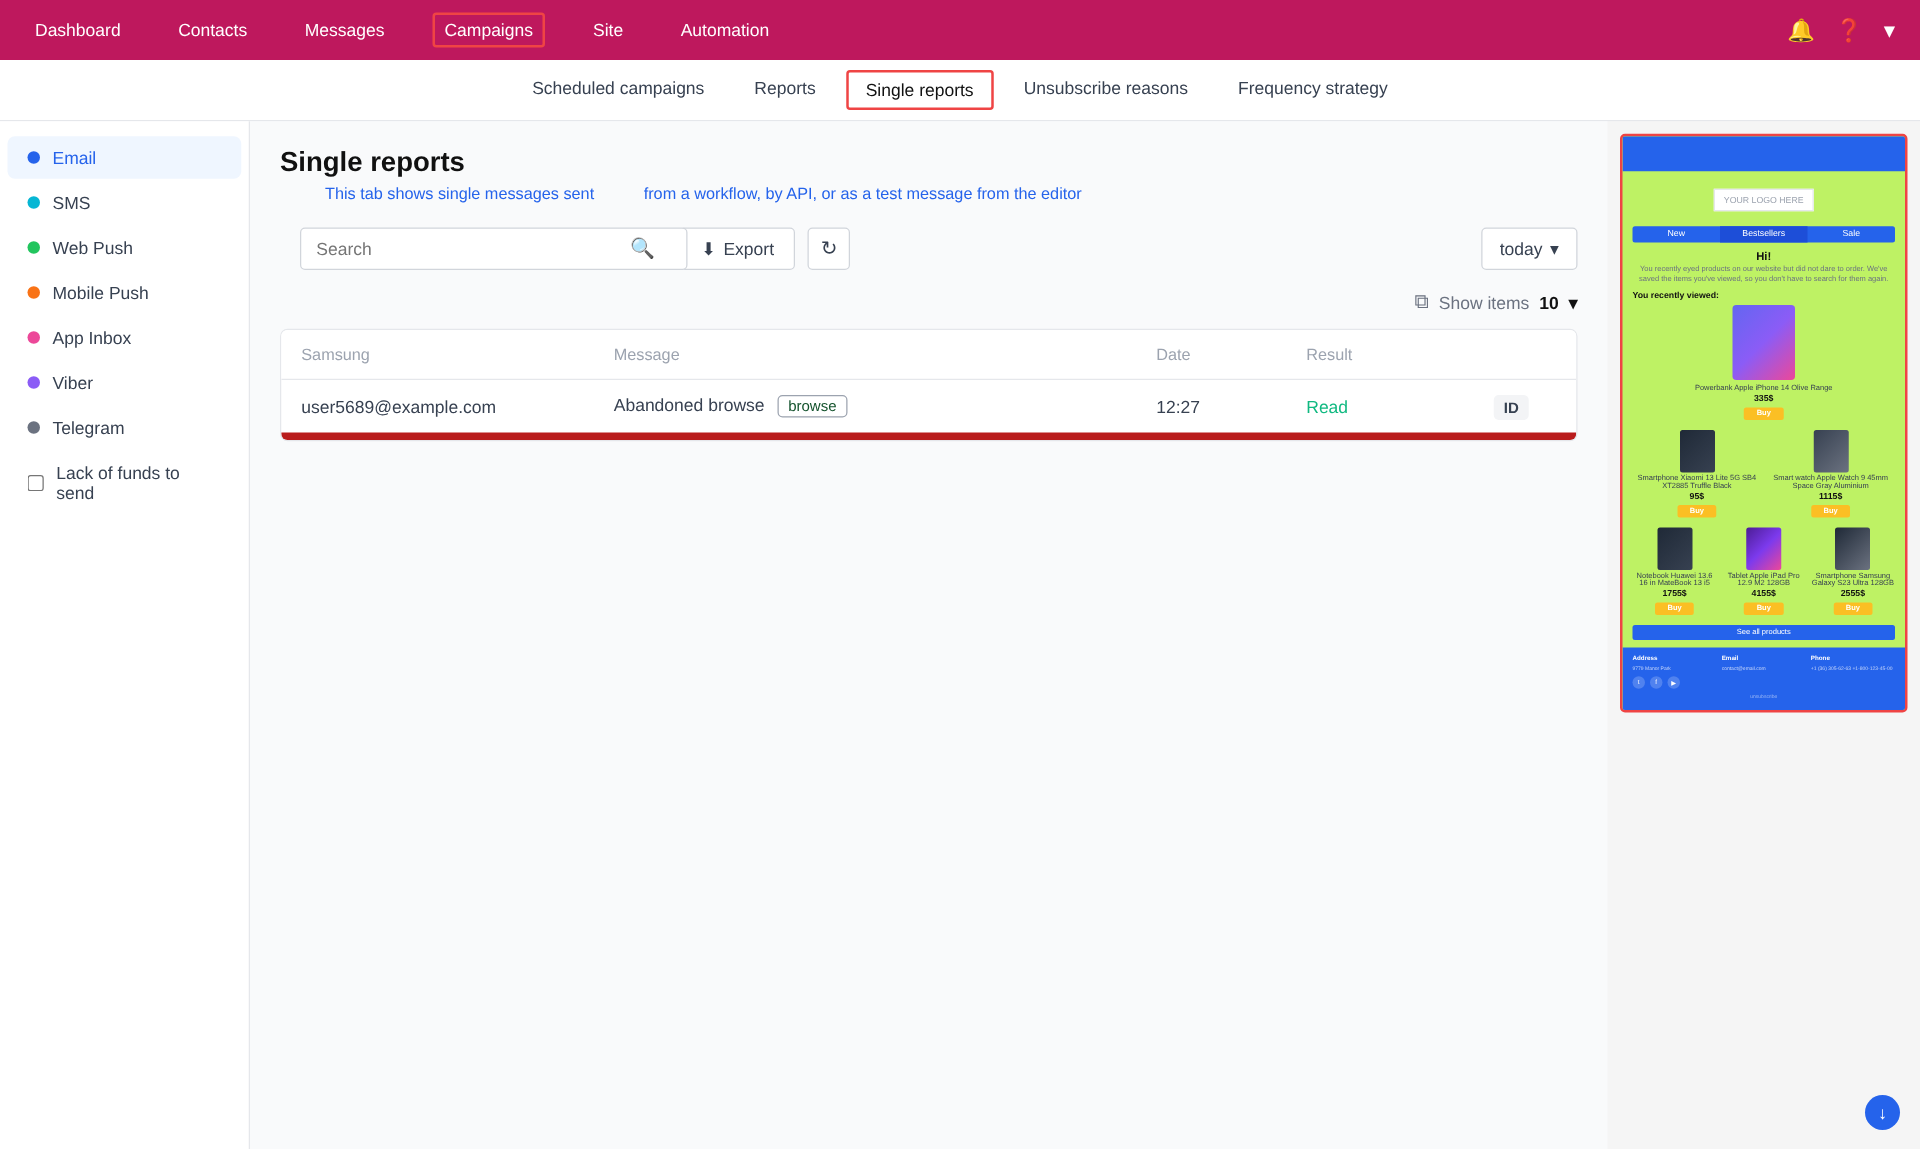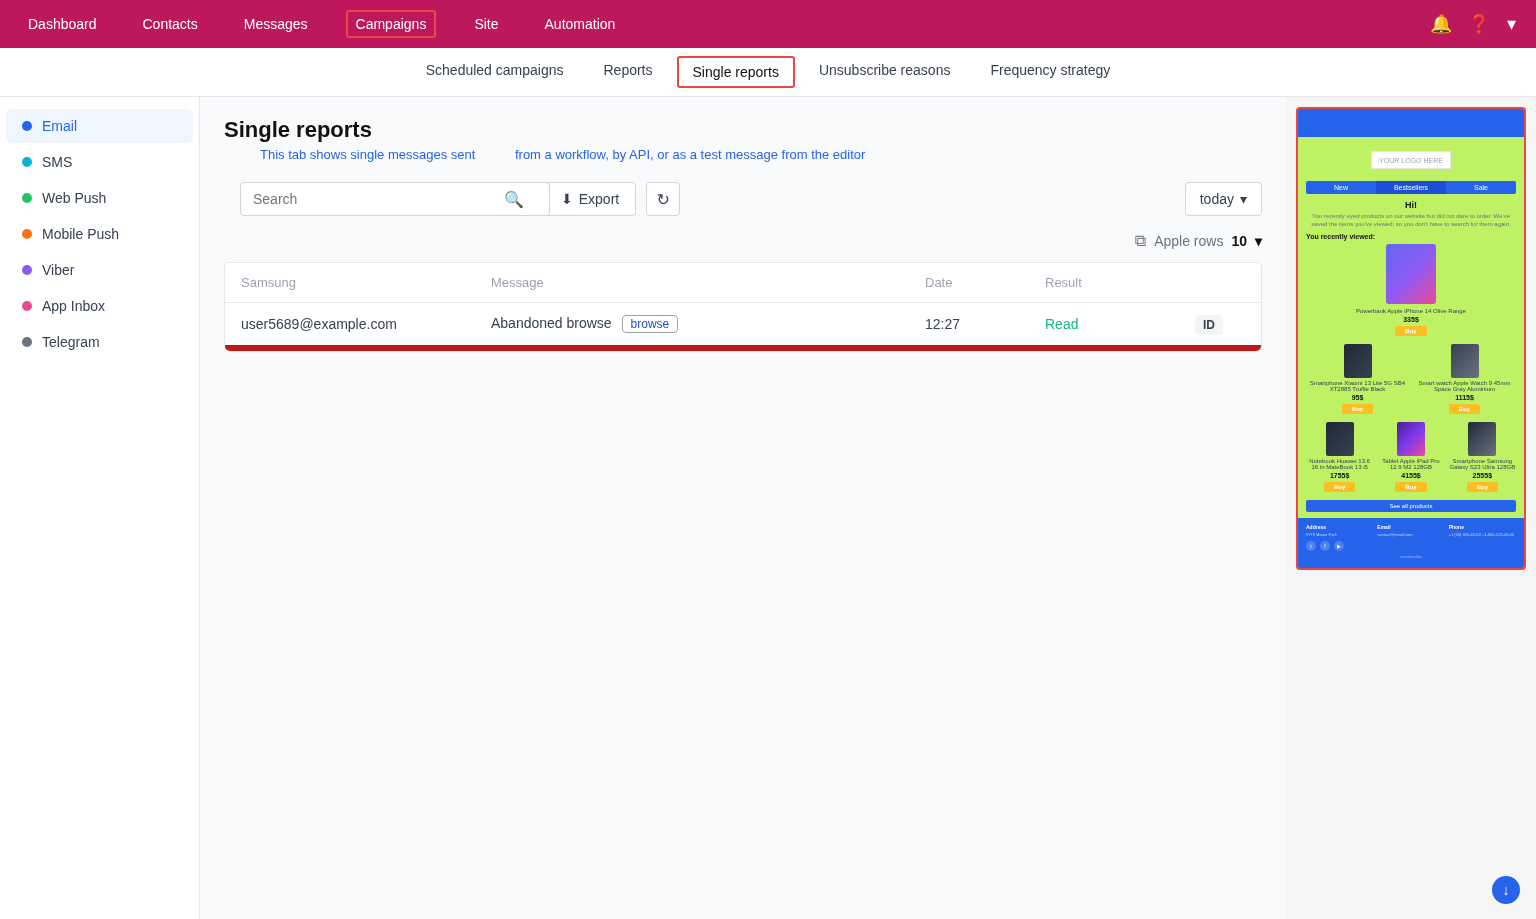--- a/index.html
+++ b/index.html
@@ -249,21 +249,21 @@
       border-bottom: 6px solid #b91c1c;
       align-items: center;
     }
     .table-cell { font-size: 14px; color: #374151; }
     .message-tag {
       display: inline-block;
       border: 1px solid #9ca3af;
       border-radius: 4px;
       padding: 1px 8px;
       font-size: 12px;
-      color: #1d4ed8;
+      color: #14532d;
       margin-left: 6px;
     }
     .result-read { color: #10b981; font-weight: 500; }
     .id-badge {
       background: #f3f4f6;
       border-radius: 4px;
       padding: 3px 8px;
       font-size: 12px;
       color: #374151;
       font-weight: 600;
@@ -511,30 +511,34 @@
     </div>
     <div class="sidebar-item">
       <span class="sidebar-dot" style="background:#22c55e;"></span>
       <span>Web Push</span>
     </div>
     <div class="sidebar-item">
       <span class="sidebar-dot" style="background:#f97316;"></span>
       <span>Mobile Push</span>
     </div>
     <div class="sidebar-item">
+      <span class="sidebar-dot" style="background:#ec4899;"></span>
+      <span>App Inbox</span>
+    </div>
+    <div class="sidebar-item">
       <span class="sidebar-dot" style="background:#8b5cf6;"></span>
       <span>Viber</span>
-    </div>
-    <div class="sidebar-item">
-      <span class="sidebar-dot" style="background:#ec4899;"></span>
-      <span>App Inbox</span>
     </div>
     <div class="sidebar-item">
       <span class="sidebar-dot" style="background:#6b7280;"></span>
       <span>Telegram</span>
+    </div>
+    <div class="sidebar-checkbox-item">
+      <input type="checkbox" style="">
+      <span>Lack of funds to send</span>
     </div>
   </aside>
 
   <main class="main-content">
     <h1 class="page-title">Single reports</h1>
     <p class="page-subtitle">
       <span>This tab shows single messages sent </span><span style="color:#2563eb;">from a workflow, by API, or as a test message from the editor</span>
     </p>
 
     <div class="toolbar">
@@ -551,21 +555,21 @@
       </button>
       <div class="spacer"></div>
       <div class="date-picker">
         <span>today</span>
         <span>▾</span>
       </div>
     </div>
 
     <div class="show-rows-bar">
       <span class="copy-icon">⧉</span>
-      <span>Apple rows</span>
+      <span>Show items</span>
       <div class="rows-select">
         <span>10</span>
         <span>▾</span>
       </div>
     </div>
 
     <div class="table-container">
       <div class="table-header">
         <div class="table-header-cell">Samsung</div>
         <div class="table-header-cell">Message</div>

